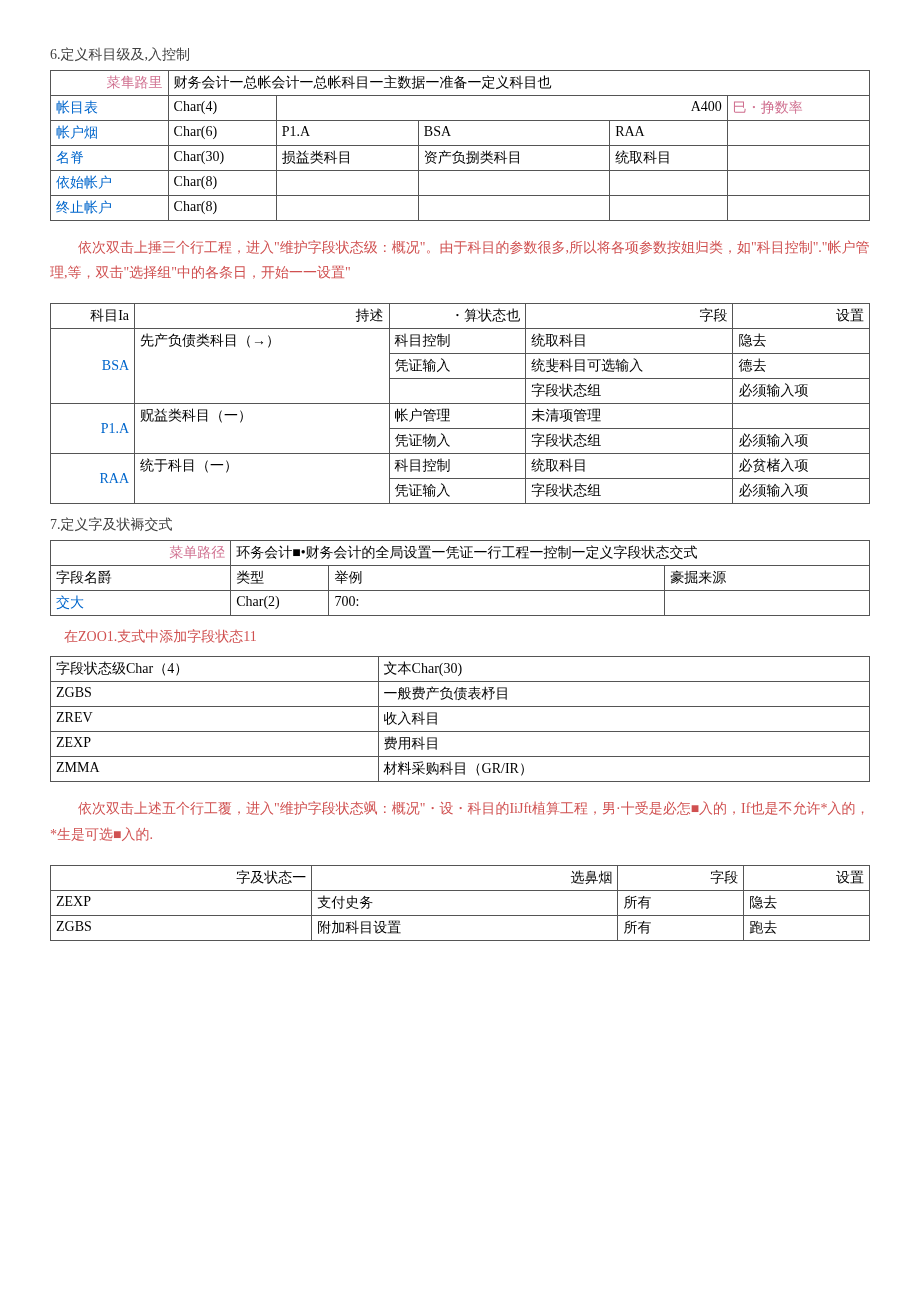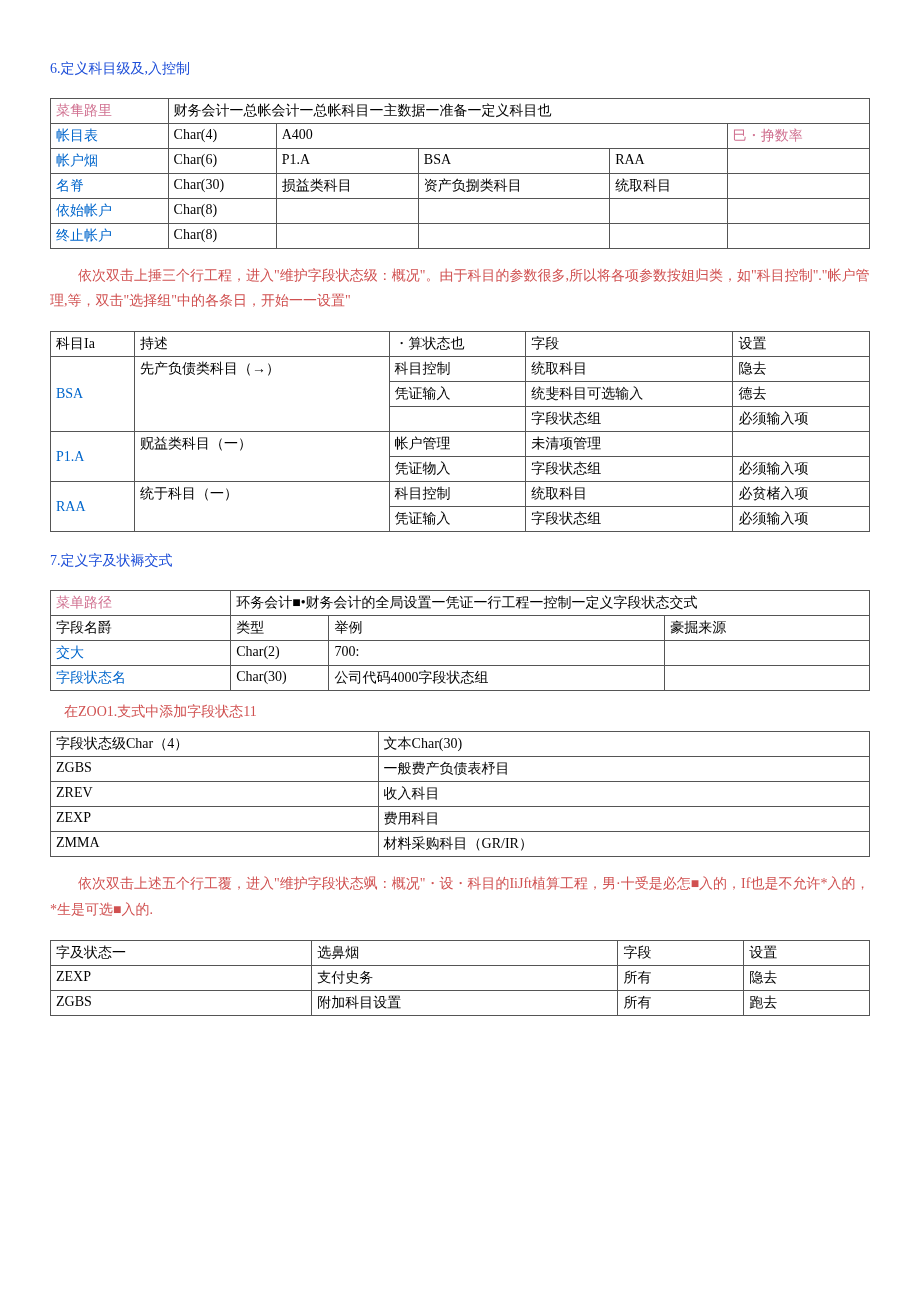--- a/index.html
+++ b/index.html
@@ -5,22 +5,22 @@
   body {
     font-family: "SimSun", "宋体", serif;
     font-size: 14px;
     background: #fff;
     margin: 0;
     padding: 40px 50px;
     width: 820px;
     color: #000;
   }
   .heading {
-    color: #1d4ed8;
-    margin: 20px 0;
+    color: #404040;
+    margin: 6px 0;
     font-family: Liberation Serif, serif;
   }
   .para {
     color: #d05050;
     margin: 14px 0 18px 0;
     text-indent: 2em;
     line-height: 1.8;
   }
   .link { color: #0066cc; }
   .pink { color: #d07090; }
@@ -30,21 +30,21 @@
     margin: 4px 0 12px 0;
     font-size: 14px;
   }
   td, th {
     border: 1px solid #555;
     padding: 3px 5px;
     text-align: left;
     vertical-align: top;
     font-weight: normal;
   }
-  .center { text-align: left; margin-top: 39px; }
+  .center { text-align: right; margin-top: 39px; }
   .small-note {
     color: #d05050;
     margin: 10px 0 10px 0;
     text-indent: 1em;
   }
   .w40 { width: 40%; }
 </style>
 </head>
 <body>
 
@@ -168,26 +168,20 @@
     <td style="width:12%">类型</td>
     <td>举例</td>
     <td style="width:25%">豪掘来源</td>
   </tr>
   <tr>
     <td class="link">交大</td>
     <td>Char(2)</td>
     <td>700:</td>
     <td></td>
   </tr>
-  <tr>
-    <td class="link">字段状态名</td>
-    <td>Char(30)</td>
-    <td>公司代码4000字段状态组</td>
-    <td></td>
-  </tr>
 </tbody>
   </table>
 
 <div class="small-note">在ZOO1.支式中添加字段状态11</div>
 
 <table>
   <tbody>
       <tr>
     <td class="w40">字段状态级Char（4）</td>
     <td>文本Char(30)</td>

